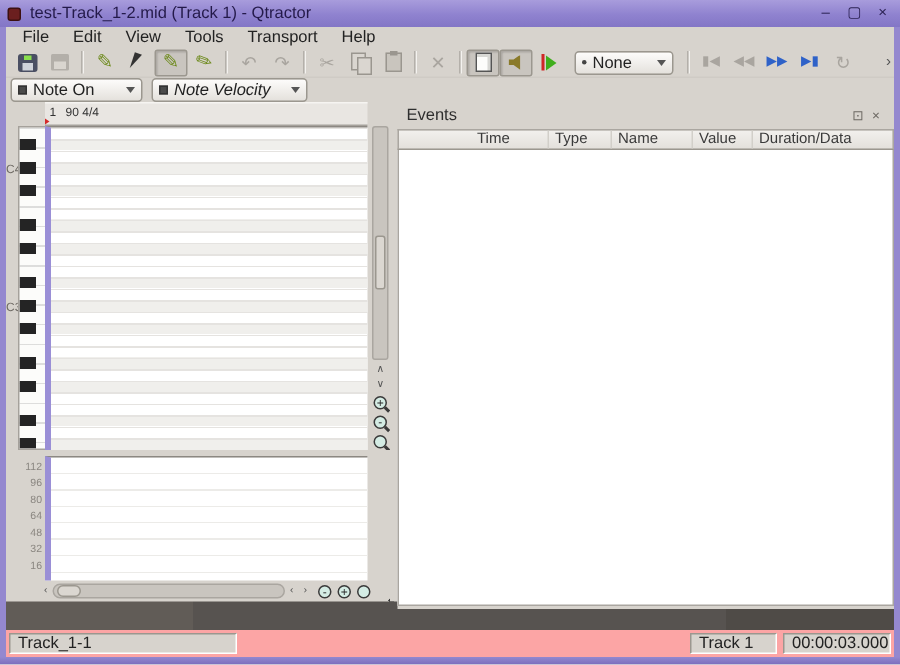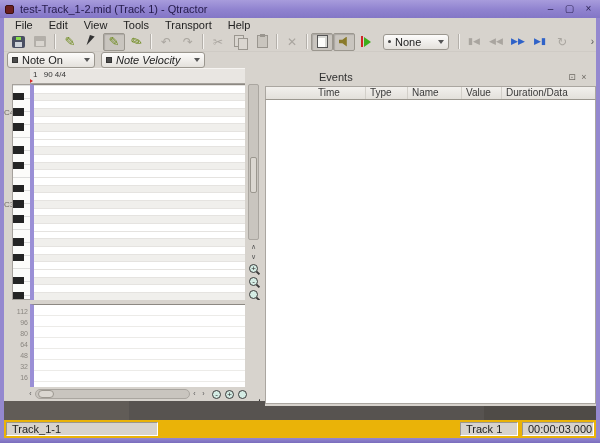--- a/index.html
+++ b/index.html
@@ -154,35 +154,35 @@
   .htrack { width:155px; height:10px; background:#c9c5bf; border:1px solid #aaa6a0; border-radius:5px;
     position:relative; flex:0 0 auto; }
   .hthumb { position:absolute; left:2px; top:0; width:16px; height:8px; background:#dbd7d1;
     border:1px solid #9b978f; border-radius:4px; }
   .hrow .mag { position:static; margin-left:4px; flex:0 0 auto; }
 
   
   .vsplit { position:absolute; left:256px; top:0; width:5px; height:333px; background:#d7d3cd; }
   .events { position:absolute; left:261px; top:0; width:331px; height:338px; background:#d7d3cd; z-index:2; }
   .ev-title { height:18px; display:flex; align-items:center; padding:0 6px; }
-  .ev-title-text { flex:1; color:#2f2f2f;margin-left:48px; }
+  .ev-title-text { flex:1; color:#2f2f2f; }
   .ev-btn { width:12px; height:12px; font-size:9px; line-height:12px; text-align:center; color:#6e6a64; }
   .ev-header { height:14px; background:linear-gradient(to bottom,#f2f0ed,#e3e0db);
     border:1px solid #aaa6a0; border-bottom:1px solid #9b978f; display:flex; align-items:center;
     font-size:10px; color:#3a3a3a;padding-left:48px; }
   .ev-col { padding:0 4px; border-right:1px solid #d2cfc9; height:12px; line-height:12px; white-space:nowrap; }
   .c-time { width:52px; } .c-type { width:42px; } .c-name { width:54px; } .c-value { width:40px; }
   .c-dur { flex:1; border-right:none; }
   .ev-list { height:304px; background:#fff; border:1px solid #aaa6a0; border-top:none; }
 
   
   .darkstrip { position:absolute; left:4px; top:401px; width:592px; height:19px;
     background:linear-gradient(to right,#605b56 0 125px,#575piece 125px);
     background:linear-gradient(to right,#615c57 0 125px,#575350 125px 480px,#4f4b47 480px); }
-  .statusbar { position:absolute; left:4px; top:420px; width:592px; height:18px; background:#eab308;
+  .statusbar { position:absolute; left:4px; top:420px; width:592px; height:18px; background:#fca5a5;
     display:flex; align-items:center; padding:0 2px; gap:4px; font-size:11px; }
   .sb-panel { height:14px; line-height:13px; padding:0 5px; background:#d7d3cd;
     border:1px solid; border-color:#9b978f #ffffff #ffffff #9b978f; white-space:nowrap; overflow:hidden; }
   .sb-clip { width:152px; }
   .sb-path { width:286px; }
   .sb-spacer { flex:1; }
   .sb-track { width:58px; }
   .sb-time { width:72px; text-align:right; }
 </style>
 </head>

